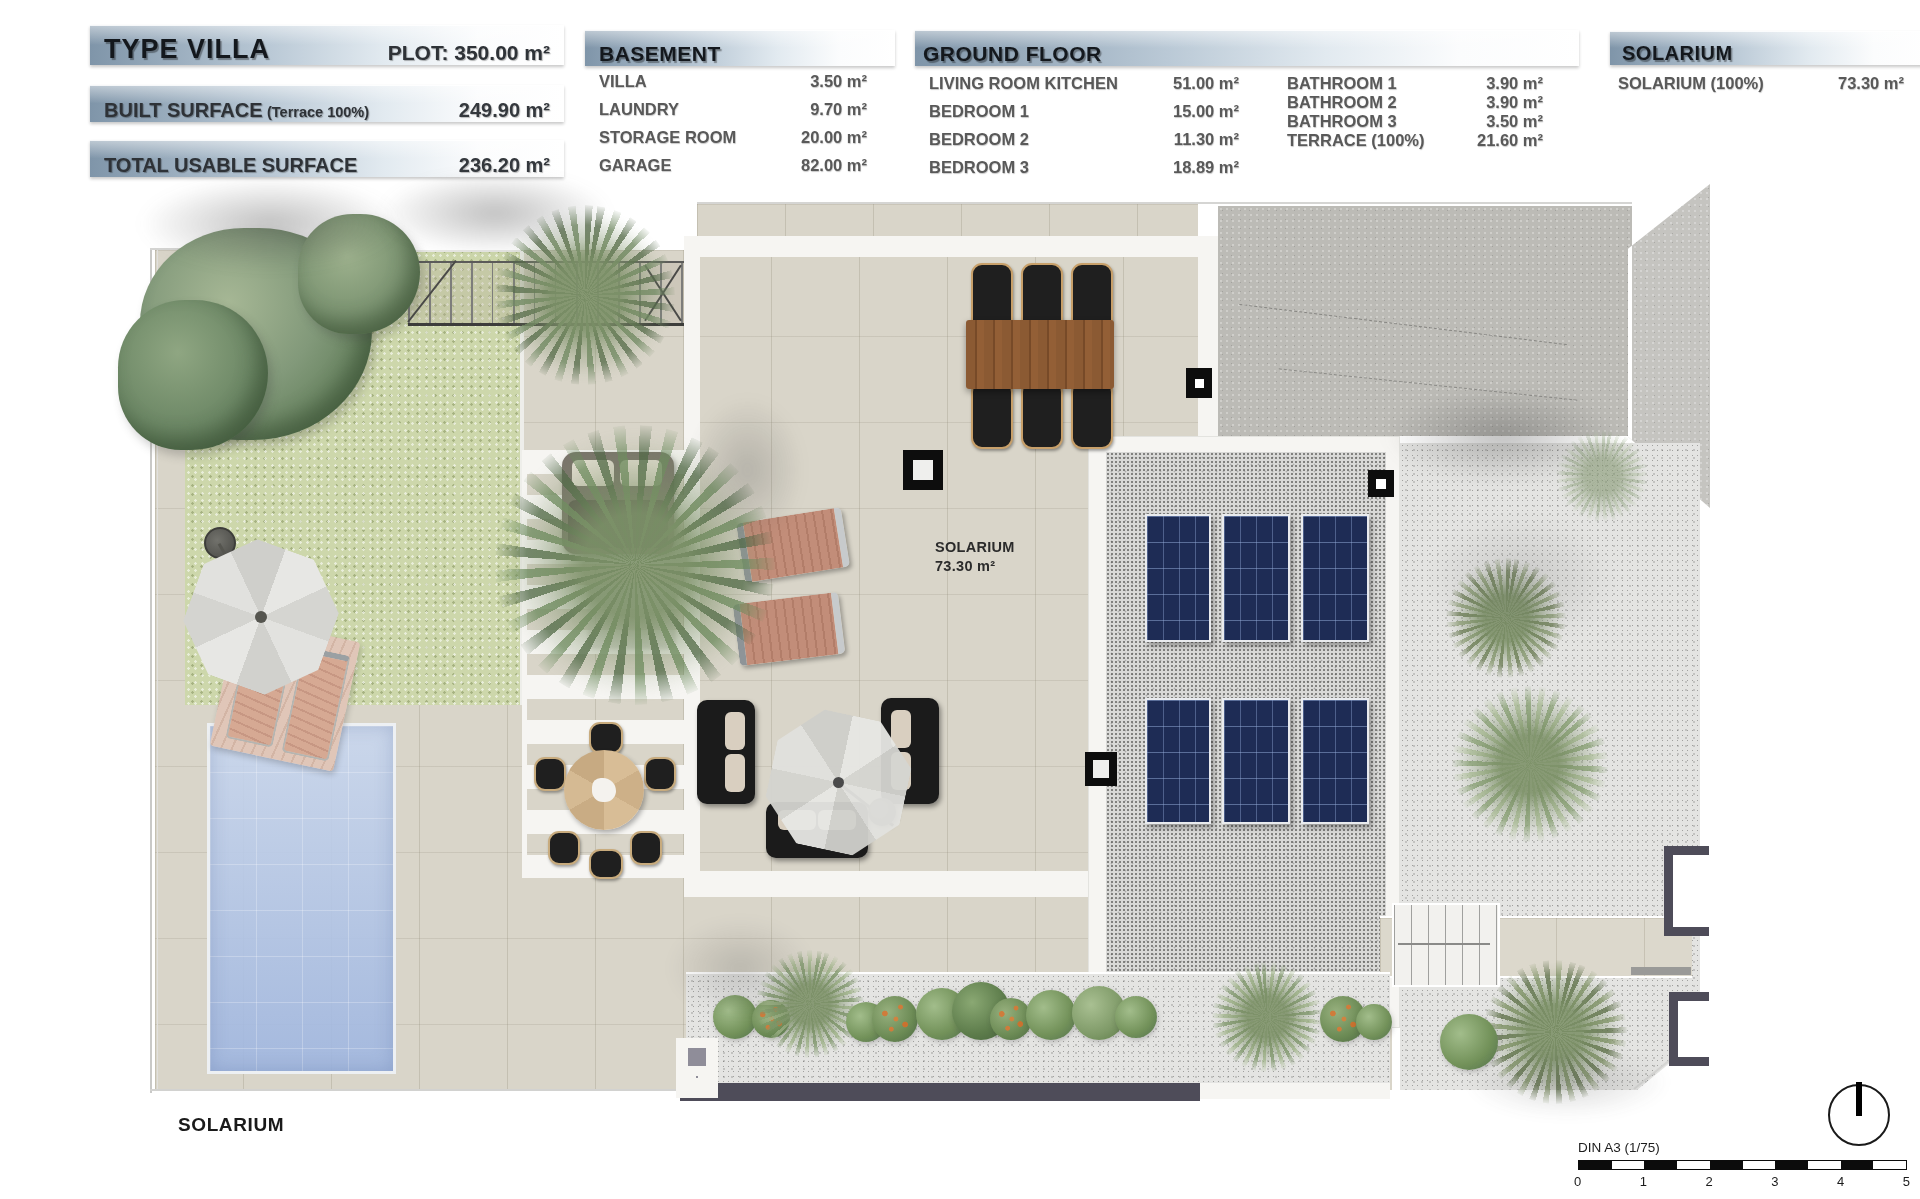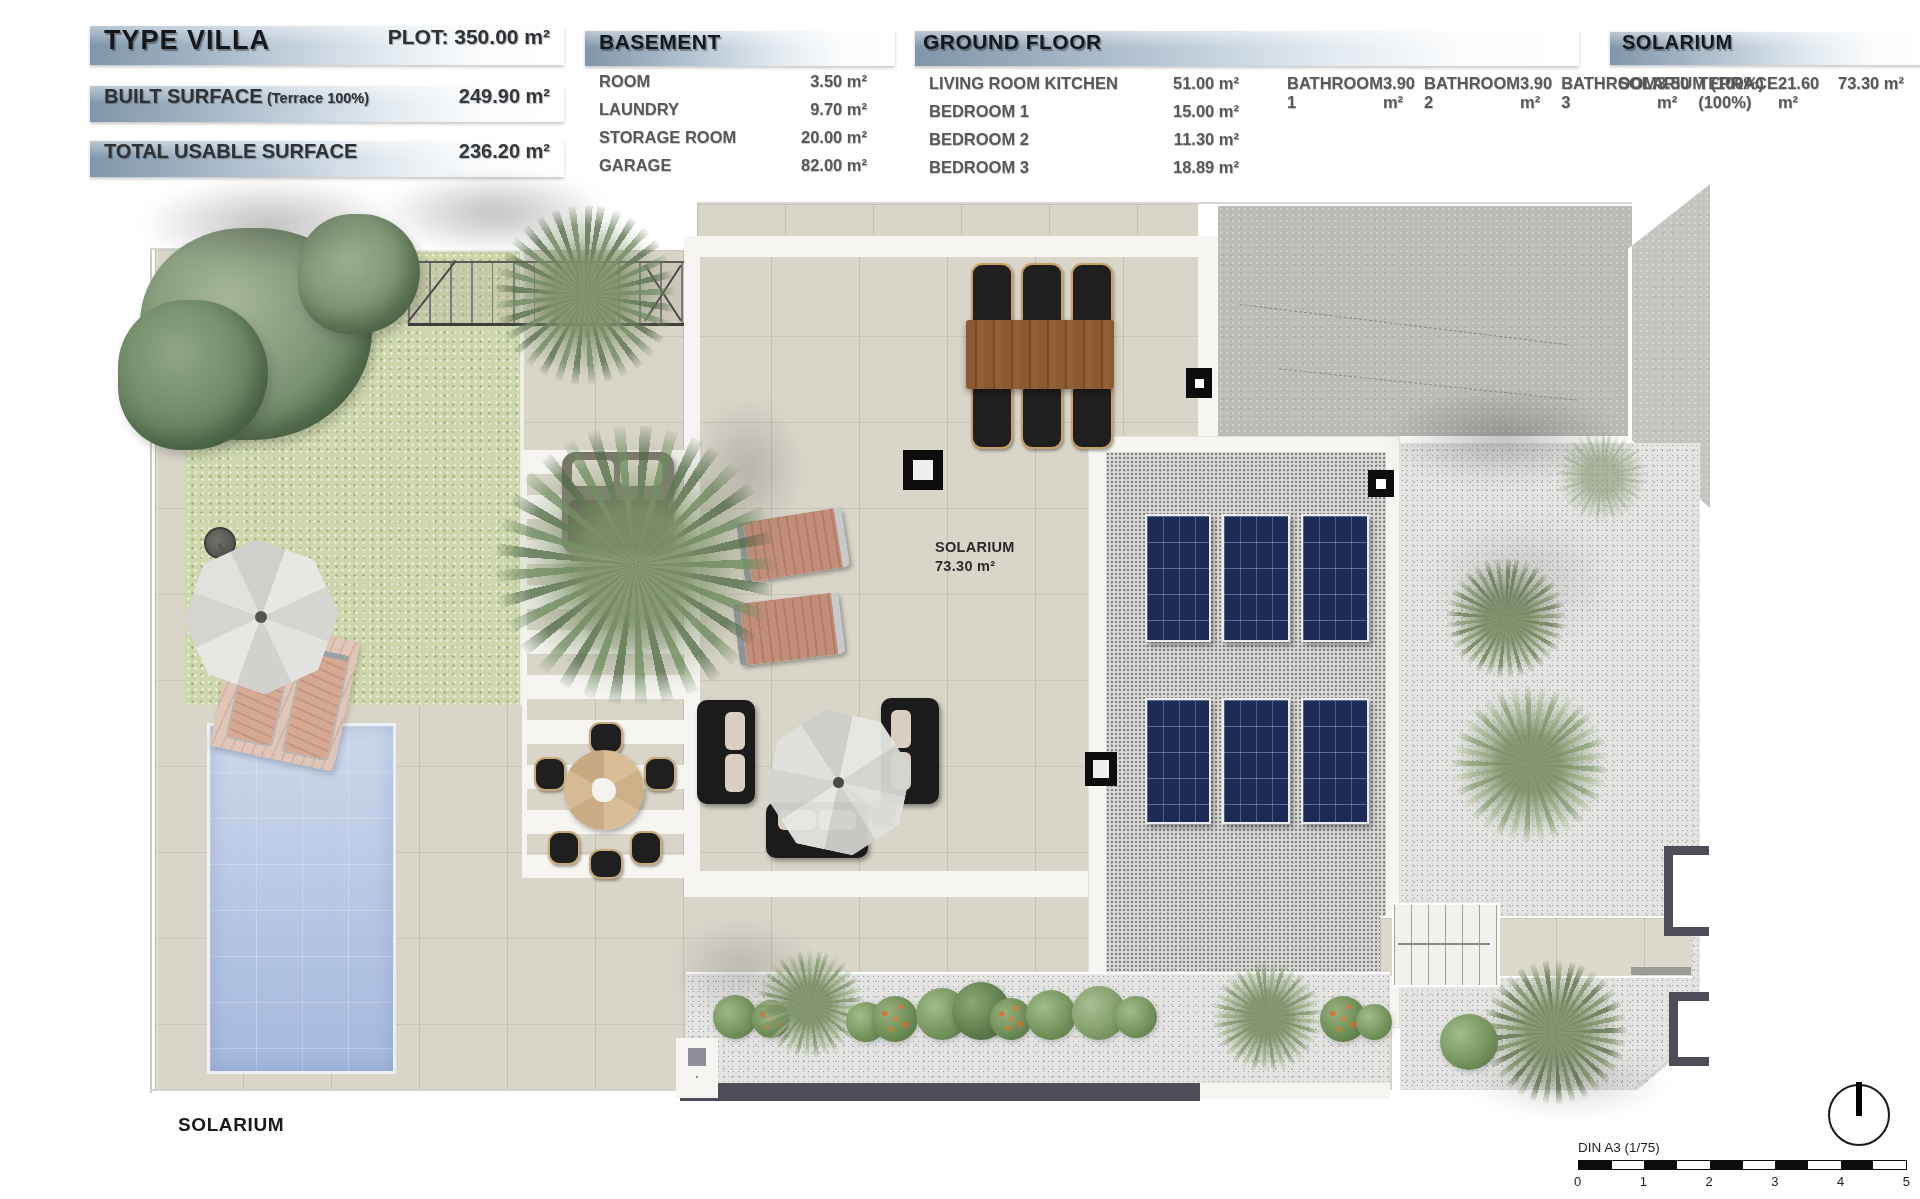--- a/index.html
+++ b/index.html
@@ -5,21 +5,21 @@
   html,body{margin:0;padding:0;background:#fff;}
   .stage{position:relative;width:1920px;height:1199px;background:#ffffff;overflow:hidden;
          font-family:"Liberation Sans",sans-serif;-webkit-font-smoothing:antialiased;}
   .abs{position:absolute;}
 
   
   .legend-bar{position:absolute;
     background:linear-gradient(180deg,rgba(255,255,255,.5),rgba(255,255,255,0) 50%),
                linear-gradient(90deg,#7f95a9 0%,#bac9d6 38%,#e2eaf0 62%,#fbfcfd 82%,#ffffff 100%);
     box-shadow:0 2px 3px rgba(0,0,0,.22), inset 0 1px 0 rgba(255,255,255,.85);
-    display:flex;align-items:flex-start;}
+    display:flex;align-items:flex-end;}
   .lg-title{font-weight:900;color:#14181d;text-shadow:1.5px 1.5px 1px rgba(0,0,0,.35);letter-spacing:1px;}
   .lg-sub{font-weight:bold;color:#2e3237;text-shadow:1px 1px 1px rgba(0,0,0,.3);}
   .lg-val{font-weight:bold;color:#34383d;text-shadow:1px 1px 1px rgba(0,0,0,.25);}
   .tbl-row{display:flex;justify-content:space-between;align-items:baseline;
            font-weight:bold;color:#595959;text-shadow:.5px .5px 1px rgba(0,0,0,.22);font-size:16.5px;}
 
   
   .terrace{background-color:#d9d5c9;
     background-image:linear-gradient(90deg,rgba(150,142,125,.30) 1px,transparent 1px),
                      linear-gradient(rgba(150,142,125,.22) 1px,transparent 1px);
@@ -126,21 +126,21 @@
   <div class="legend-bar" style="left:90px;top:140px;width:446px;height:37px;padding:0 14px;justify-content:space-between;">
     <span class="lg-sub" style="font-size:20px;">TOTAL USABLE SURFACE</span>
     <span class="lg-val" style="font-size:20px;">236.20 m²</span>
   </div>
 
   <div class="legend-bar" style="left:585px;top:30px;width:282px;height:36px;padding:0 14px;">
     <span class="lg-title" style="font-size:21px;letter-spacing:.5px;">BASEMENT</span>
   </div>
   <div class="abs" style="left:599px;top:72px;width:268px;display:flex;flex-direction:column;gap:9px;">
     <div class="tbl-row">
-        <span>ROOM</span>
+        <span>VILLA</span>
         <span>3.50 m²</span>
       </div>
     <div class="tbl-row">
         <span>LAUNDRY</span>
         <span>9.70 m²</span>
       </div>
     <div class="tbl-row">
         <span>STORAGE ROOM</span>
         <span>20.00 m²</span>
       </div>
@@ -164,21 +164,21 @@
       </div>
     <div class="tbl-row">
         <span>BEDROOM 2</span>
         <span>11.30 m²</span>
       </div>
     <div class="tbl-row">
         <span>BEDROOM 3</span>
         <span>18.89 m²</span>
       </div>
   </div>
-  <div class="abs" style="left:1287px;top:74px;width:256px;display:flex;gap:9px;">
+  <div class="abs" style="left:1287px;top:74px;width:256px;display:flex;flex-direction:column;">
     <div class="tbl-row">
         <span>BATHROOM 1</span>
         <span>3.90 m²</span>
       </div>
     <div class="tbl-row">
         <span>BATHROOM 2</span>
         <span>3.90 m²</span>
       </div>
     <div class="tbl-row">
         <span>BATHROOM 3</span>

